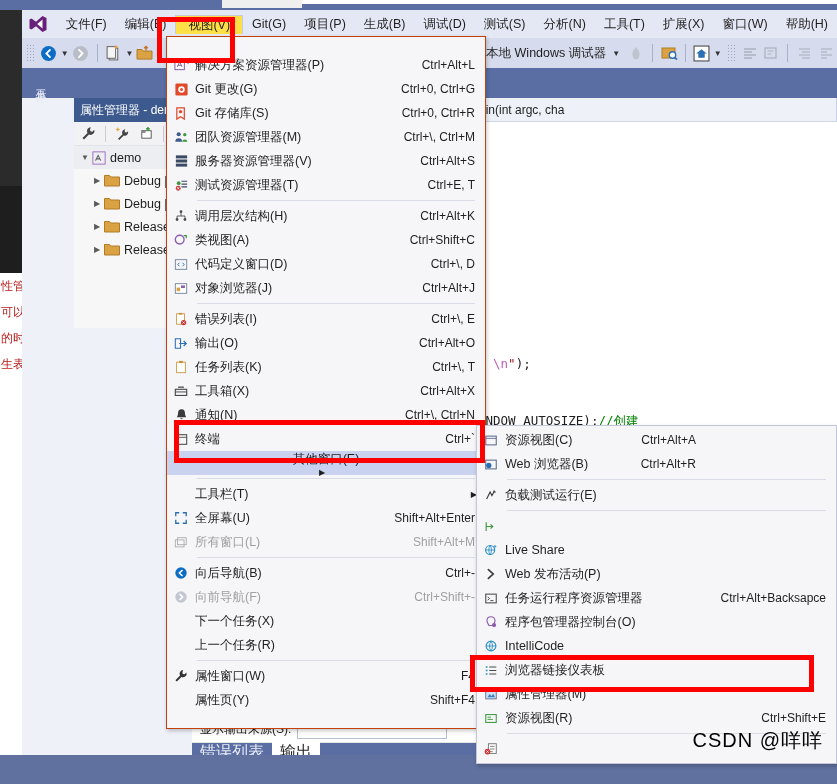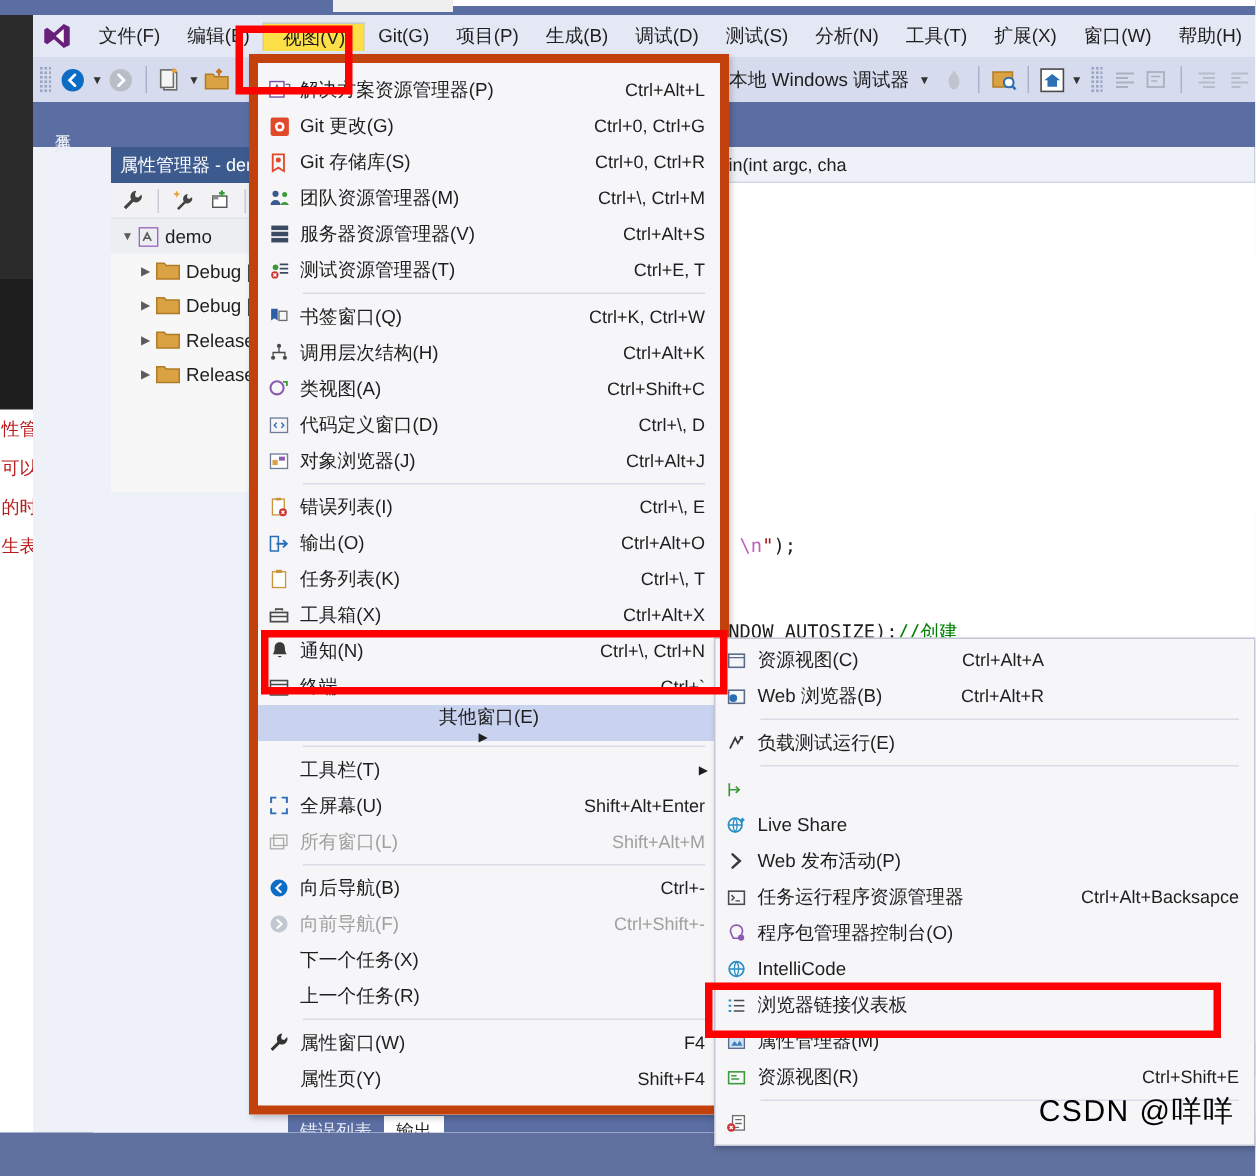--- a/index.html
+++ b/index.html
@@ -192,29 +192,29 @@
     padding-left: 8px; font-size: 12px; color: #1e1e1e;
     border-bottom: 1px solid #e6e6e6;
   }
   .outpanel-combo {
     width: 150px; height: 18px; background: #ffffff; border: 1px solid #b9bfd2;
   }
   .bottomtabs {
     position: absolute; left: 170px; top: 733px; width: 645px; height: 22px;
     background: #5b6ea3; display: flex; align-items: flex-end;
   }
-  .btab { font-size: 12px; padding: 2px 8px; color: #e9ecf6; }
+  .btab { font-size: 16px; padding: 2px 8px; color: #e9ecf6; }
   .btab.sel { background: #ffffff; color: #1e1e1e; }
 
   
   .dropdown {
     position: absolute; left: 166px; top: 36px; width: 320px;
-    background: #f6f6f9; border: 6px solid #c2410c;
+    background: #f6f6f9; border: 1px solid #c2410c;
     box-shadow: 1px 2px 4px rgba(0,0,0,.22);
-    z-index: 30; padding: 6px 0;
+    z-index: 30; padding: 16px 0;
   }
   .menurow {
     display: flex; align-items: center; height: 24px;
     font-size: 12.5px; color: #1e1e1e; position: relative;
   }
   .menurow.hl { background: #c9d3ef; flex-direction: column; }
   .menurow.disabled { color: #a0a0a0; }
   .m-icon { width: 28px; display: flex; align-items: center; justify-content: center; }
   .m-label { flex: 1; white-space: nowrap; }
   .m-key { color: #1e1e1e; font-size: 12px; padding-right: 10px; white-space: nowrap; }
@@ -590,30 +590,20 @@
       </span>
       <span class="m-label">测试资源管理器(T)</span>
       <span class="m-key">Ctrl+E, T</span>
     </div>
 
     <div class="m-sep"></div>
 
     <div class="menurow">
       <span class="m-icon">
         <svg class="icon-svg" width="14" height="14" viewBox="0 0 16 16">
-          <path d="M2 2 h5 v9 l-2.5-1.6 L2 11 Z" fill="#2a5fa8"></path>
-          <rect x="8" y="4" width="6" height="7" fill="none" stroke="#6b6b6b"></rect>
-        </svg>
-      </span>
-      <span class="m-label">书签窗口(Q)</span>
-      <span class="m-key">Ctrl+K, Ctrl+W</span>
-    </div>
-    <div class="menurow">
-      <span class="m-icon">
-        <svg class="icon-svg" width="14" height="14" viewBox="0 0 16 16">
           <circle cx="8" cy="3" r="1.6" fill="#4a4a4a"></circle>
           <circle cx="3.5" cy="12" r="1.6" fill="#4a4a4a"></circle>
           <circle cx="12.5" cy="12" r="1.6" fill="#4a4a4a"></circle>
           <path d="M8 4.6 V8 M3.5 10.4 V8 h9 v2.4" stroke="#4a4a4a" stroke-width="1" fill="none"></path>
         </svg>
       </span>
       <span class="m-label">调用层次结构(H)</span>
       <span class="m-key">Ctrl+Alt+K</span>
     </div>
     <div class="menurow">

